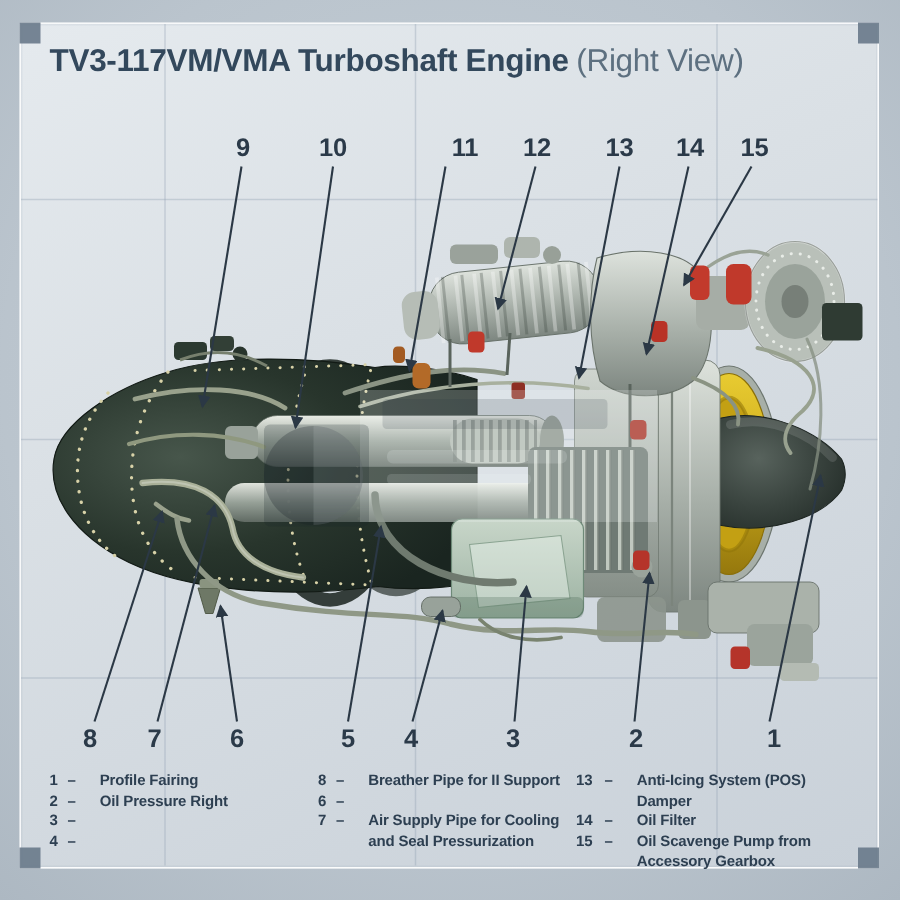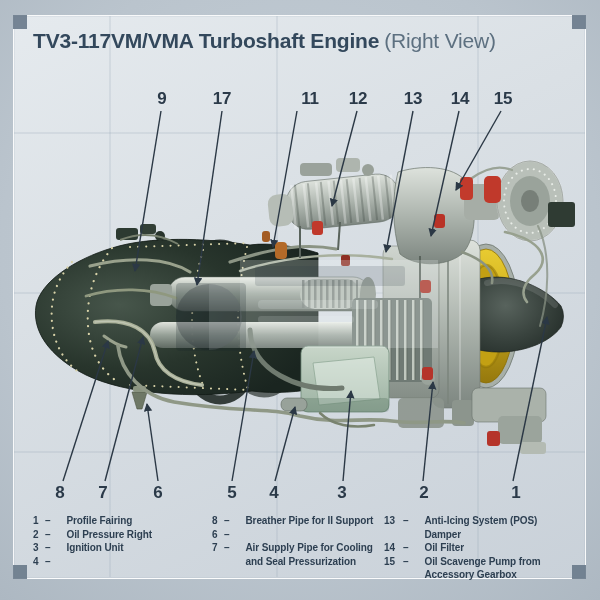--- a/index.html
+++ b/index.html
@@ -244,21 +244,21 @@
     <line x1="423" y1="481" x2="433" y2="382" marker-end="url(#ah)"></line>
     <line x1="513" y1="481" x2="547" y2="317" marker-end="url(#ah)"></line>
   </g>
 </svg>
 
 <div class="title">
   <span>TV3-117VM/VMA Turboshaft Engine</span><span class="suffix">(Right View)</span>
 </div>
 
 <div class="co" style="left:162px;top:99px">9</div>
-<div class="co" style="left:222px;top:99px">17</div>
+<div class="co" style="left:222px;top:99px">10</div>
 <div class="co" style="left:310px;top:99px">11</div>
 <div class="co" style="left:358px;top:99px">12</div>
 <div class="co" style="left:413px;top:99px">13</div>
 <div class="co" style="left:460px;top:99px">14</div>
 <div class="co" style="left:503px;top:99px">15</div>
 
 <div class="co" style="left:60px;top:493px">8</div>
 <div class="co" style="left:103px;top:493px">7</div>
 <div class="co" style="left:158px;top:493px">6</div>
 <div class="co" style="left:232px;top:493px">5</div>
@@ -275,21 +275,20 @@
         <span class="t">Profile Fairing</span>
     </div>
     <div class="li">
       <span class="n">2</span>
         <span class="d">–</span>
         <span class="t">Oil Pressure Right</span>
     </div>
     <div class="li">
       <span class="n">3</span>
         <span class="d">–</span>
-        <span class="t">Ignition Unit</span>
     </div>
     <div class="li">
       <span class="n">4</span>
         <span class="d">–</span>
     </div>
   </div>
   <div class="lcol lcol2">
     <div class="li">
       <span class="n">8</span>
         <span class="d">–</span>

